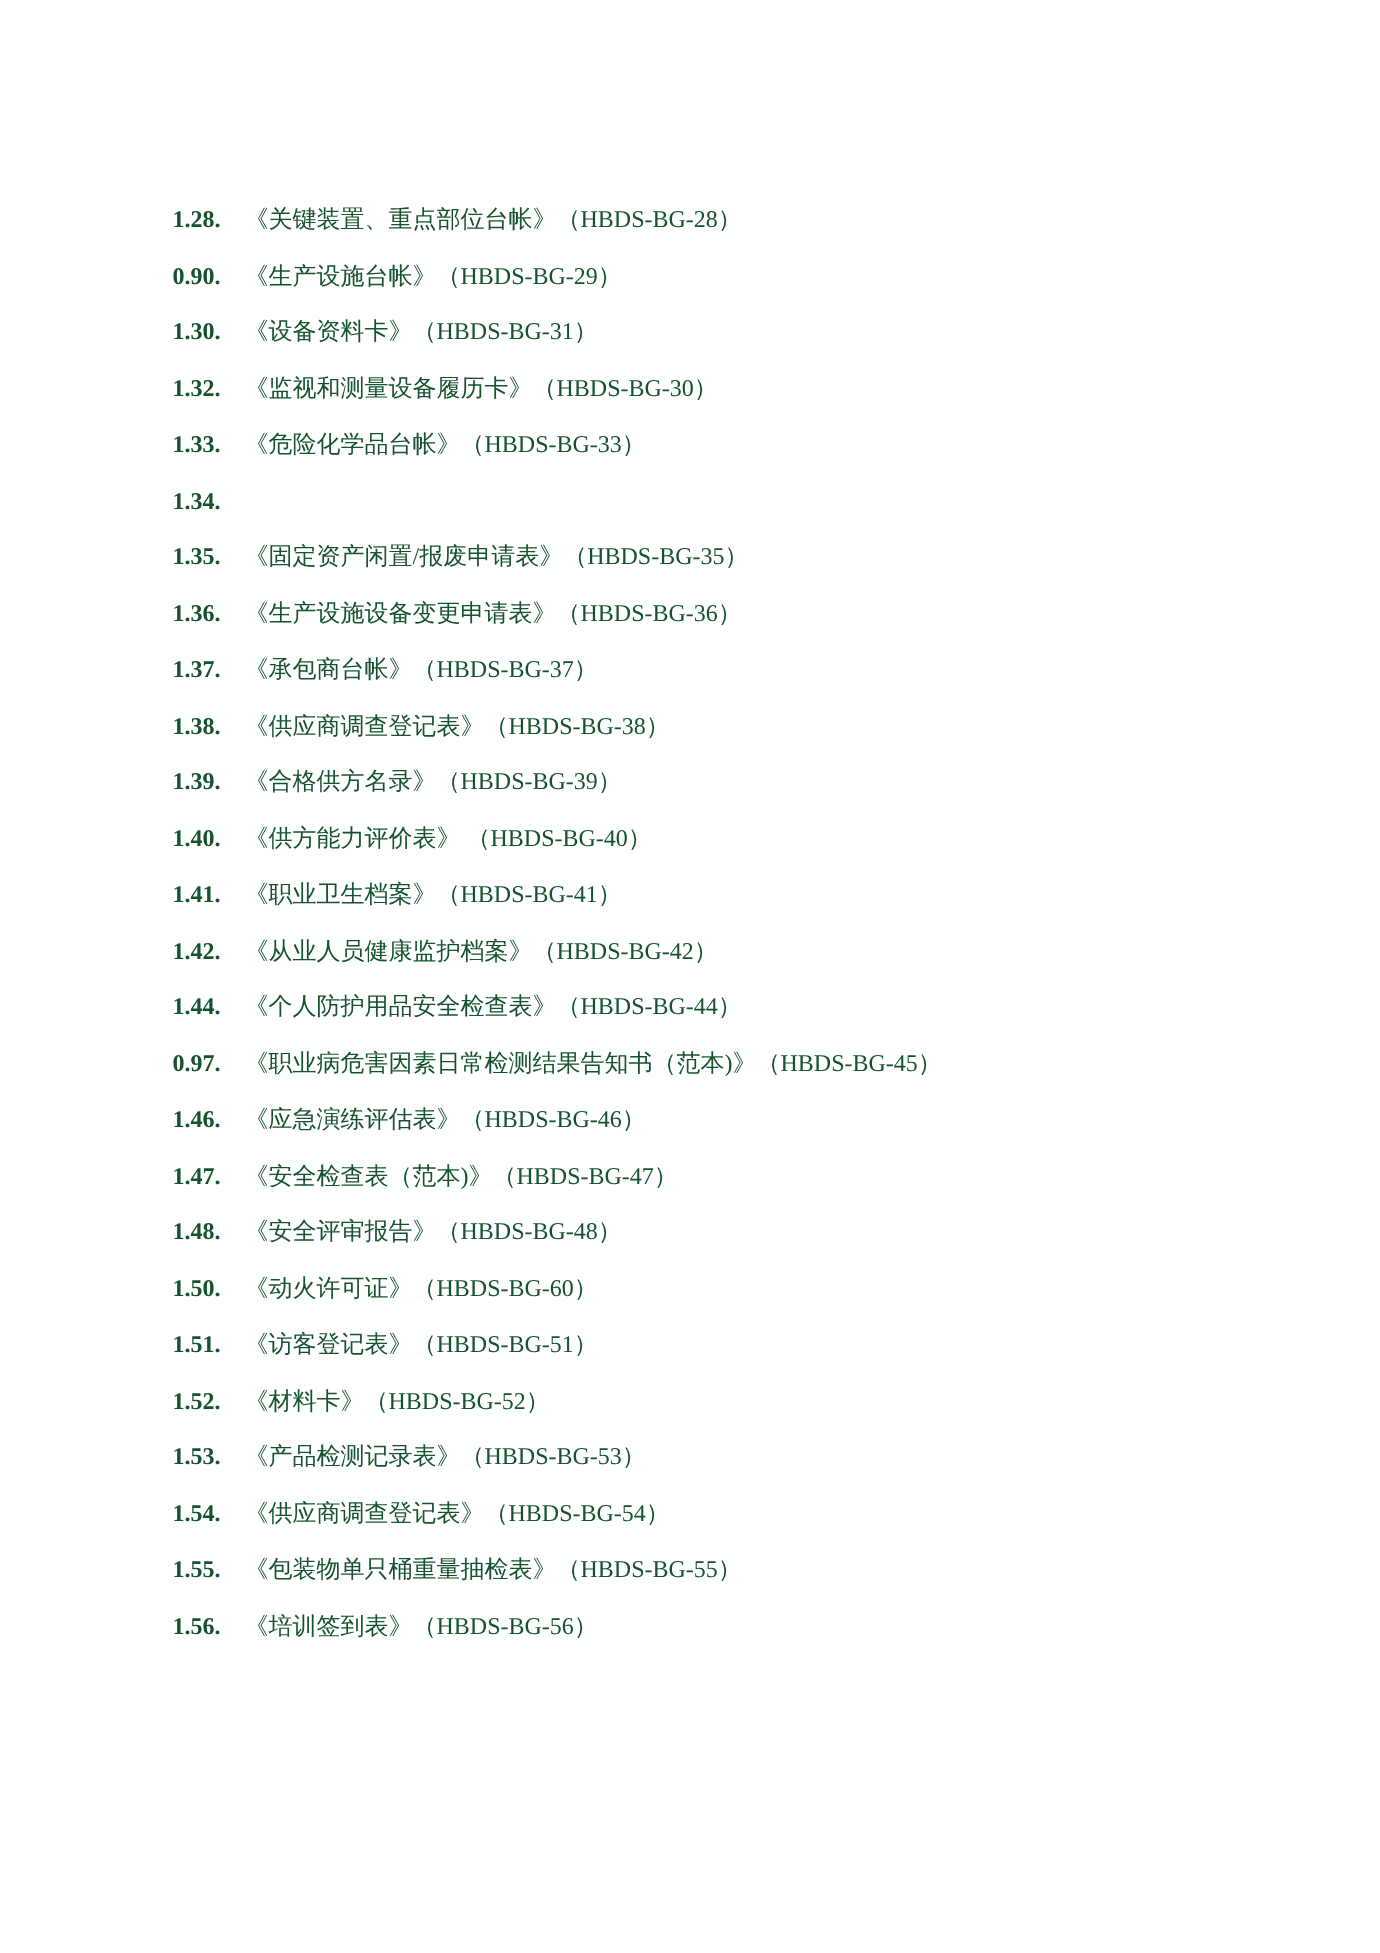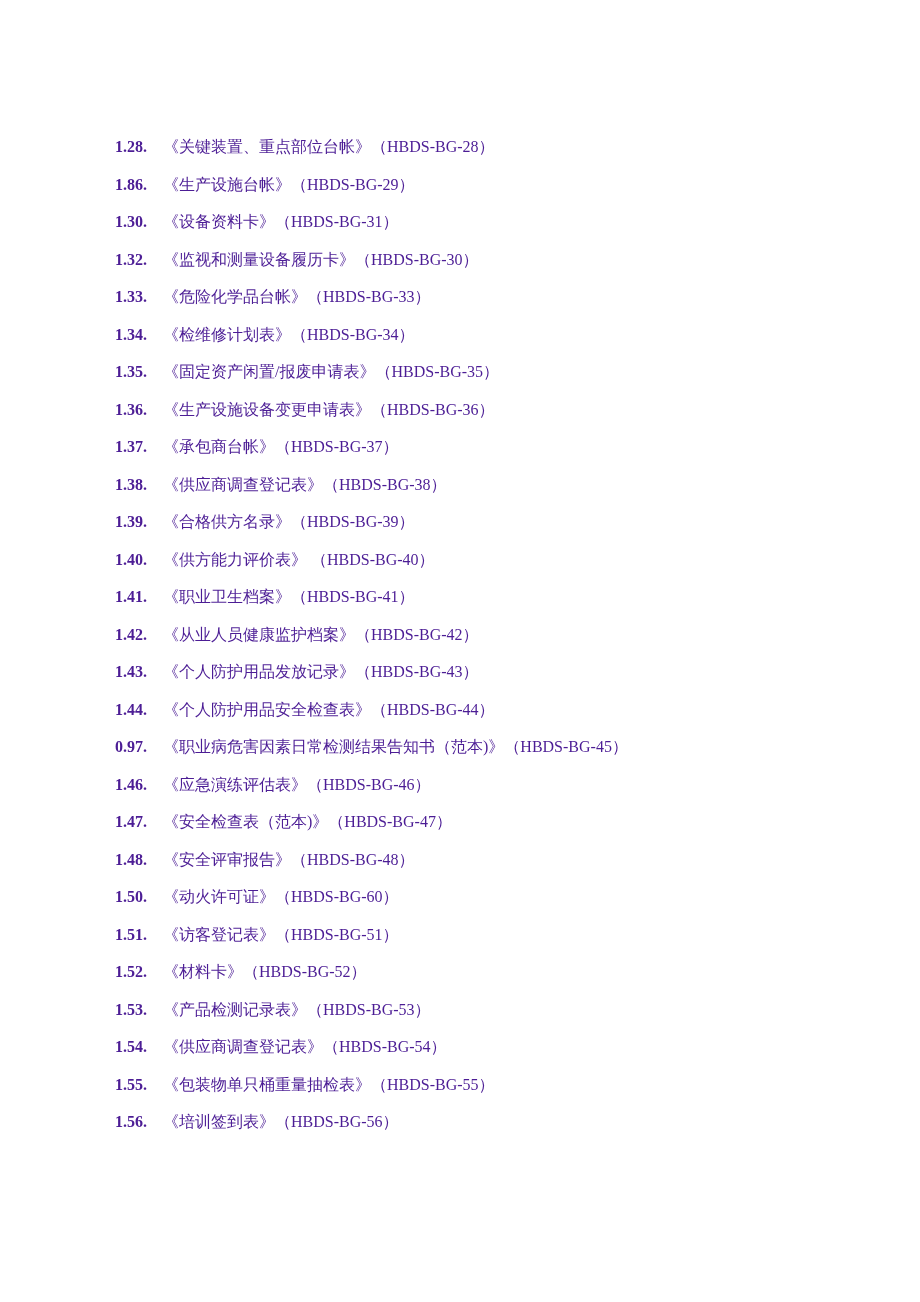--- a/index.html
+++ b/index.html
@@ -11,21 +11,21 @@
     }
     .page {
       padding: 135px 115px 100px 115px;
     }
     .list-item {
       display: flex;
       align-items: baseline;
       margin-bottom: 13.5px;
       font-size: 16px;
       line-height: 1.5;
-      color: #4c1d95;
+      color: #14532d;
     }
     .item-number {
       font-family: "Times New Roman", Times, serif;
       font-weight: bold;
       font-size: 16px;
       min-width: 48px;
       flex-shrink: 0;
     }
     .item-text {
       font-family: "SimSun", "宋体", serif;
@@ -39,38 +39,37 @@
 </head>
 <body>
 
 <div class="page">
   <div id="list-container">
       <div class="list-item">
         <span class="item-number">1.28.</span>
         <span class="item-text"><span>《关键装置、重点部位台帐》</span>（<span class="code">HBDS-BG-28</span>）</span>
       </div>
       <div class="list-item">
-        <span class="item-number">1.86.</span>
+        <span class="item-number">0.90.</span>
         <span class="item-text"><span>《生产设施台帐》</span>（<span class="code">HBDS-BG-29</span>）</span>
       </div>
       <div class="list-item">
         <span class="item-number">1.30.</span>
         <span class="item-text"><span>《设备资料卡》</span>（<span class="code">HBDS-BG-31</span>）</span>
       </div>
       <div class="list-item">
         <span class="item-number">1.32.</span>
         <span class="item-text"><span>《监视和测量设备履历卡》</span>（<span class="code">HBDS-BG-30</span>）</span>
       </div>
       <div class="list-item">
         <span class="item-number">1.33.</span>
         <span class="item-text"><span>《危险化学品台帐》</span>（<span class="code">HBDS-BG-33</span>）</span>
       </div>
       <div class="list-item">
         <span class="item-number">1.34.</span>
-        <span class="item-text"><span>《检维修计划表》</span>（<span class="code">HBDS-BG-34</span>）</span>
       </div>
       <div class="list-item">
         <span class="item-number">1.35.</span>
         <span class="item-text"><span>《固定资产闲置/报废申请表》</span>（<span class="code">HBDS-BG-35</span>）</span>
       </div>
       <div class="list-item">
         <span class="item-number">1.36.</span>
         <span class="item-text"><span>《生产设施设备变更申请表》</span>（<span class="code">HBDS-BG-36</span>）</span>
       </div>
       <div class="list-item">
@@ -89,24 +88,20 @@
         <span class="item-number">1.40.</span>
         <span class="item-text"><span>《供方能力评价表》 </span>（<span class="code">HBDS-BG-40</span>）</span>
       </div>
       <div class="list-item">
         <span class="item-number">1.41.</span>
         <span class="item-text"><span>《职业卫生档案》</span>（<span class="code">HBDS-BG-41</span>）</span>
       </div>
       <div class="list-item">
         <span class="item-number">1.42.</span>
         <span class="item-text"><span>《从业人员健康监护档案》</span>（<span class="code">HBDS-BG-42</span>）</span>
-      </div>
-      <div class="list-item">
-        <span class="item-number">1.43.</span>
-        <span class="item-text"><span>《个人防护用品发放记录》</span>（<span class="code">HBDS-BG-43</span>）</span>
       </div>
       <div class="list-item">
         <span class="item-number">1.44.</span>
         <span class="item-text"><span>《个人防护用品安全检查表》</span>（<span class="code">HBDS-BG-44</span>）</span>
       </div>
       <div class="list-item">
         <span class="item-number">0.97.</span>
         <span class="item-text"><span>《职业病危害因素日常检测结果告知书（范本)》</span>（<span class="code">HBDS-BG-45</span>）</span>
       </div>
       <div class="list-item">

